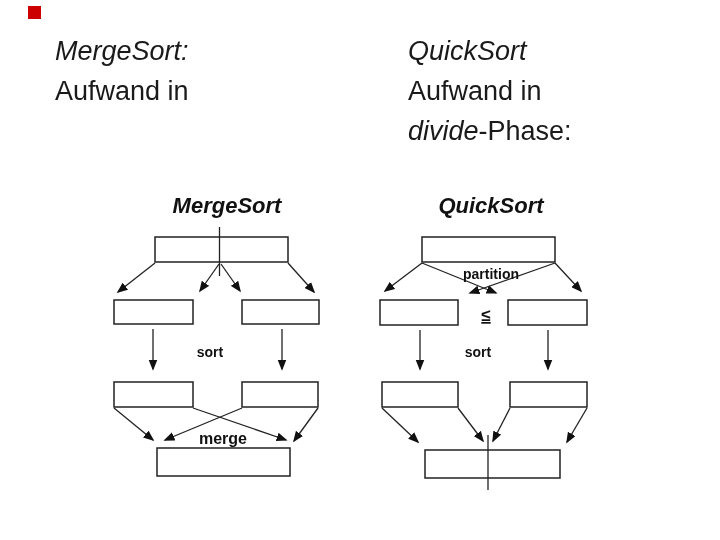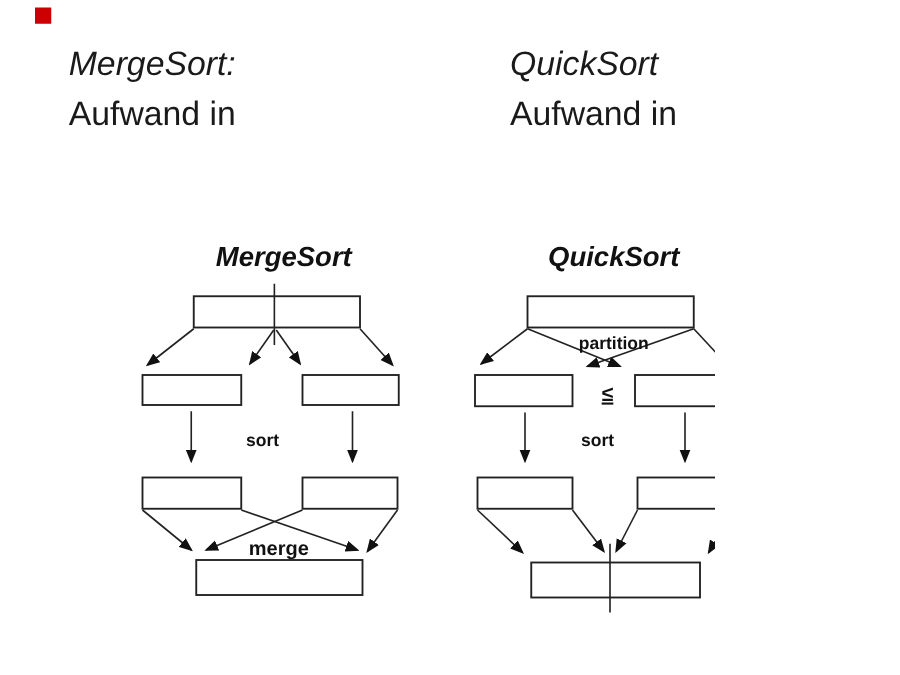--- a/index.html
+++ b/index.html
@@ -3,20 +3,21 @@
 <meta charset="utf-8">
 <style>
   html,body{margin:0;padding:0;}
   .slide{
     position:relative;
     width:572px;height:540px;
     background:#ffffff;
     overflow:hidden;
     font-family:"Liberation Sans", sans-serif;
     color:#1a1a1a;
+    padding-left:25px;
   }
   .red-bullet{
     position:absolute;left:28px;top:6px;width:13px;height:13px;
     background:#cc0000;
   }
   .note{
     position:absolute;top:31px;
     font-size:27px;line-height:40px;
     color:#1a1a1a;letter-spacing:0px;white-space:nowrap;
   }
@@ -44,20 +45,21 @@
   <div class="red-bullet" style="background: rgb(204, 0, 0);"></div>
 
   <div class="note note-left">
     <div><span class="it">MergeSort:</span></div>
     <div><span>Aufwand in</span></div>
   </div>
 
   <div class="note note-right">
     <div><span class="it">QuickSort</span></div>
     <div><span>Aufwand in</span></div>
+    <div><span class="it">divide</span><span>-Phase:</span></div>
   </div>
 
   <svg class="diagram-svg" viewBox="0 0 720 540">
     <defs>
       <marker id="arr" viewBox="0 0 10 8" refX="8.5" refY="4" markerWidth="8.5" markerHeight="7" orient="auto">
         <path d="M0,0 L10,4 L0,8 z" fill="#111"></path>
       </marker>
     </defs>
 
     <g>

